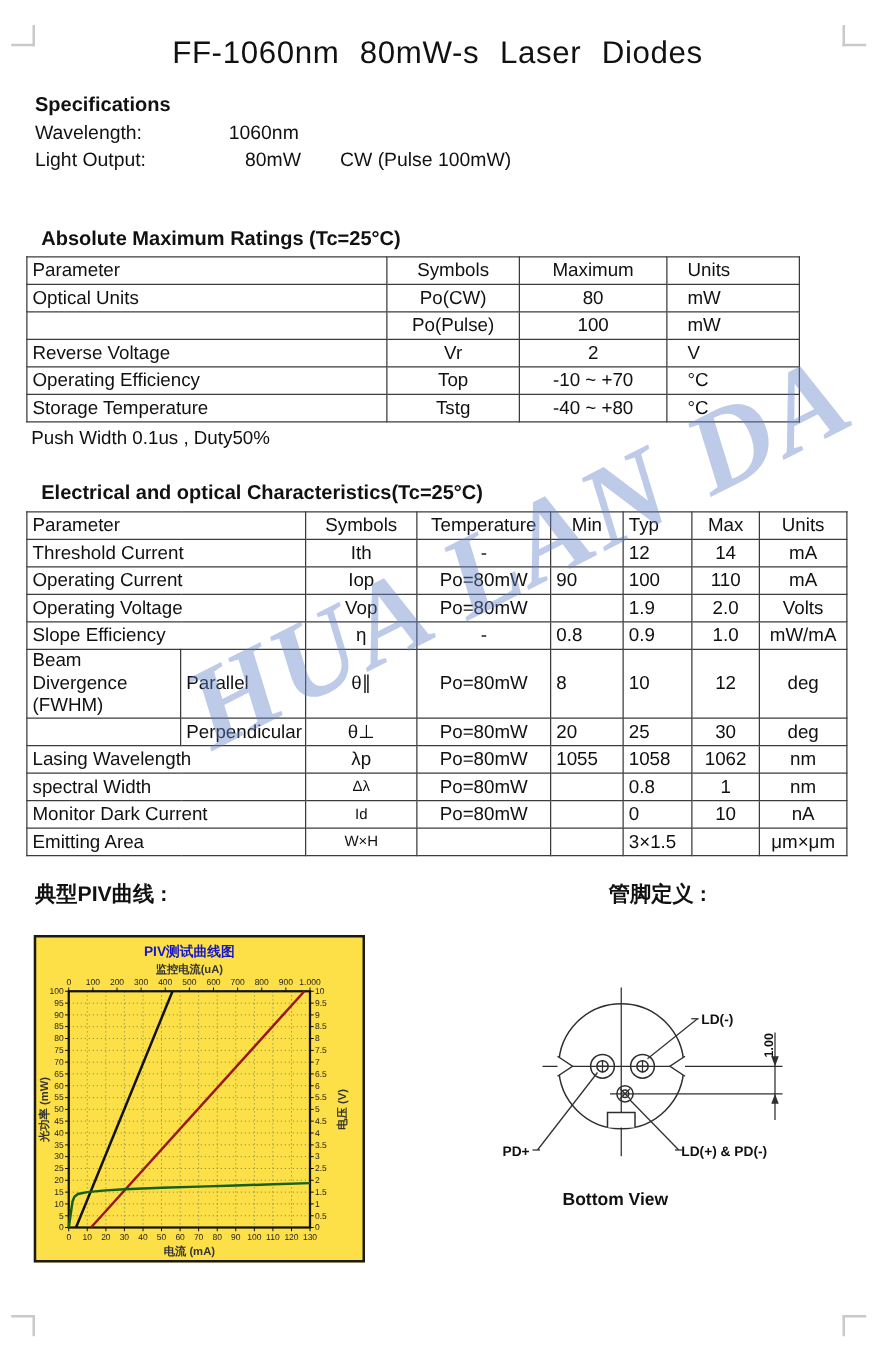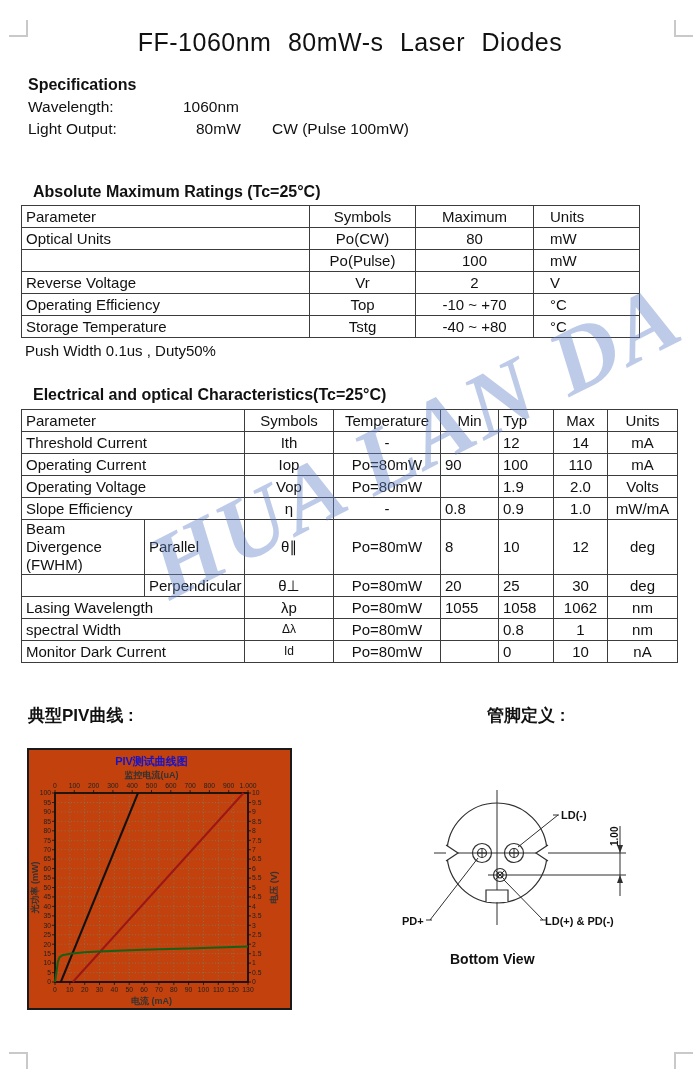--- a/index.html
+++ b/index.html
@@ -43,21 +43,21 @@
 
   .watermark{position:absolute;left:115px;top:395px;width:600px;text-align:center;
       font-family:"Liberation Serif",serif;font-style:italic;font-weight:bold;
       font-size:92px;letter-spacing:3px;white-space:nowrap;line-height:1;
       transform:rotate(-27deg);transform-origin:50% 50%;z-index:5;pointer-events:none;}
 
   #piv-heading{left:28px;top:704px;font-size:17px;}
   #pin-heading{left:487px;top:704px;font-size:17px;}
 
   #piv-figure{position:absolute;left:27px;top:748px;width:261px;height:258px;
-      border:2px solid #1a1a1a;background:#c2410c;}
+      border:2px solid #1a1a1a;background:#fde047;}
   #piv-chart{display:block;}
   #piv-chart .grid{stroke:#6e8a6e;stroke-width:.7;stroke-dasharray:1 2.2;}
   #piv-chart .plotborder{fill:none;stroke:#111;stroke-width:1.8;}
   #piv-chart .tick{stroke:#111;stroke-width:.8;}
   #piv-chart text{font-family:"Liberation Sans",sans-serif;}
   #piv-chart .tlab{font-size:6.8px;fill:#222;}
   #piv-chart .ctitle{font-size:11px;font-weight:bold;}
   #piv-chart .calab{font-size:9px;fill:#333;font-weight:bold;}
 
   #pin-diagram{position:absolute;left:388px;top:768px;}
@@ -240,20 +240,29 @@
           <td class="ac">nm</td>
         </tr>
         <tr>
           <td class="al" colspan="2">Monitor Dark Current</td>
           <td class="ac sm">Id</td>
           <td class="ac">Po=80mW</td>
           <td class="al"></td>
           <td class="al">0</td>
           <td class="ac">10</td>
           <td class="ac">nA</td>
+        </tr>
+        <tr>
+          <td class="al" colspan="2">Emitting Area</td>
+          <td class="ac sm">W×H</td>
+          <td class="ac"></td>
+          <td class="al"></td>
+          <td class="al">3×1.5</td>
+          <td class="ac"></td>
+          <td class="ac">μm×μm</td>
         </tr>
       </tbody>
   </table>
 
   <div class="watermark" id="watermark" style="color: rgba(97, 128, 201, 0.42);">HUA LAN DA</div>
 
   <div class="h-bold" id="piv-heading">典型PIV曲线 :</div>
   <div class="h-bold" id="pin-heading">管脚定义 :</div>
 
   <div id="piv-figure">

